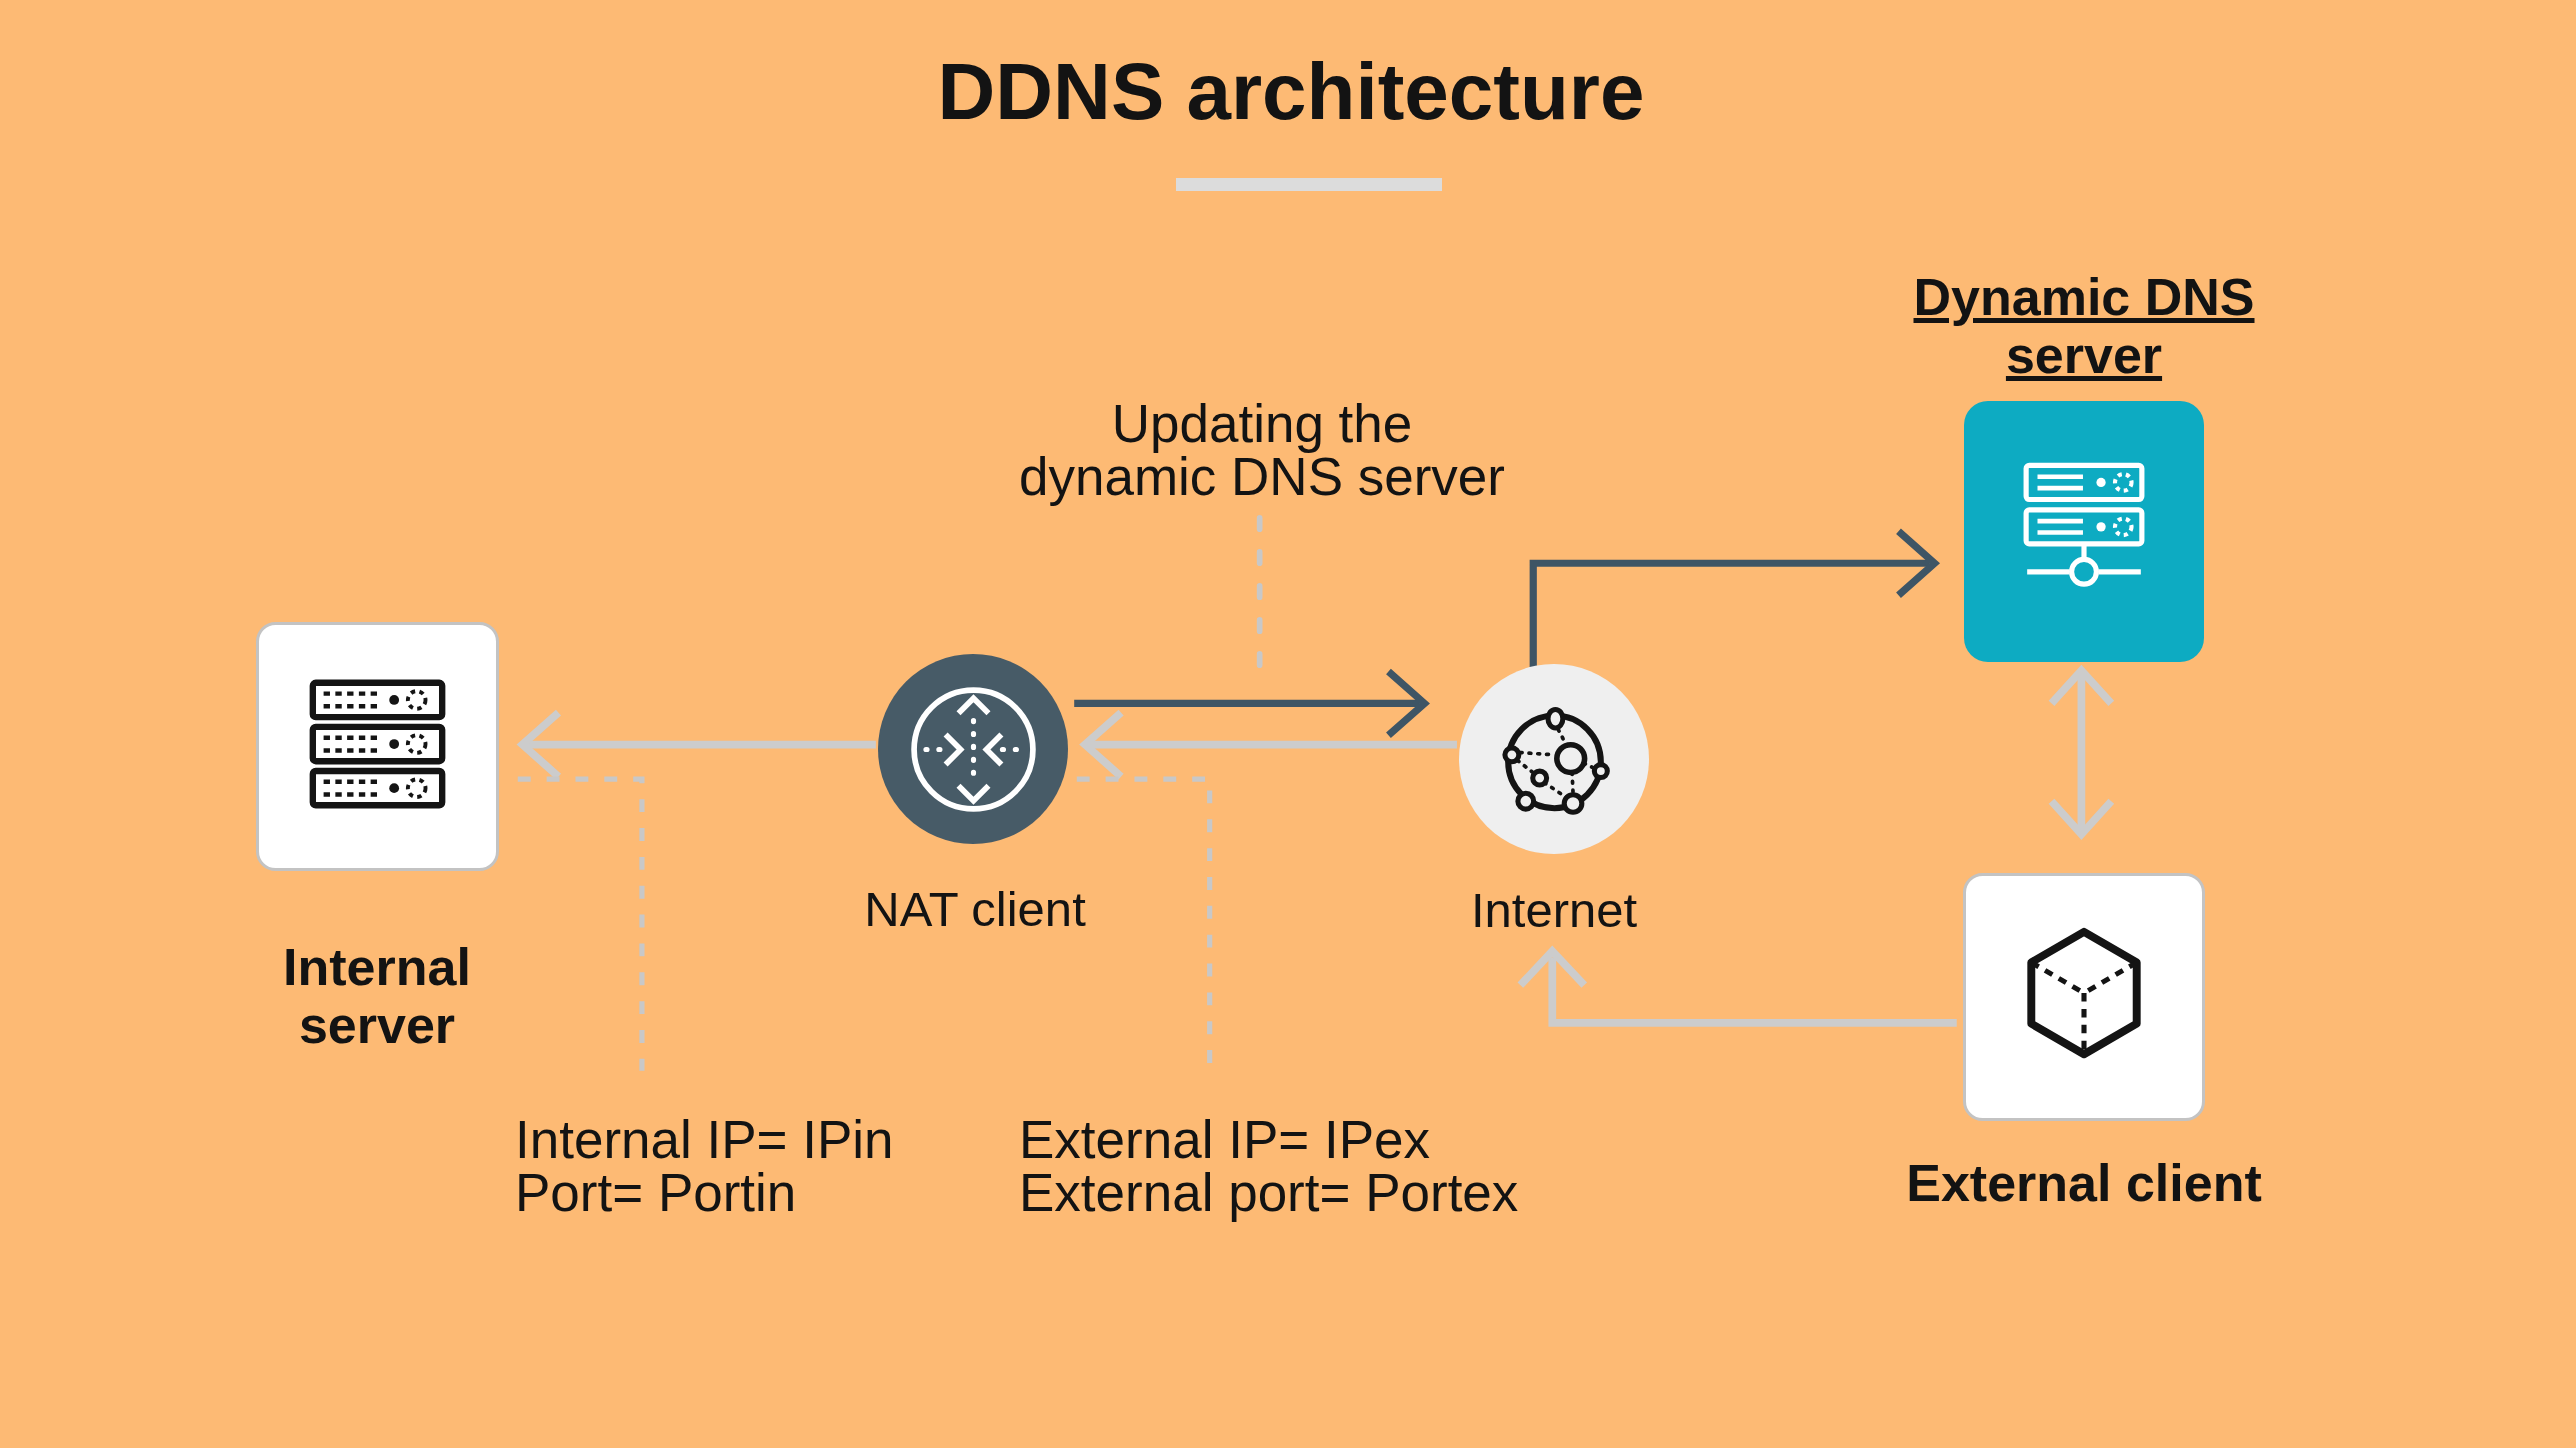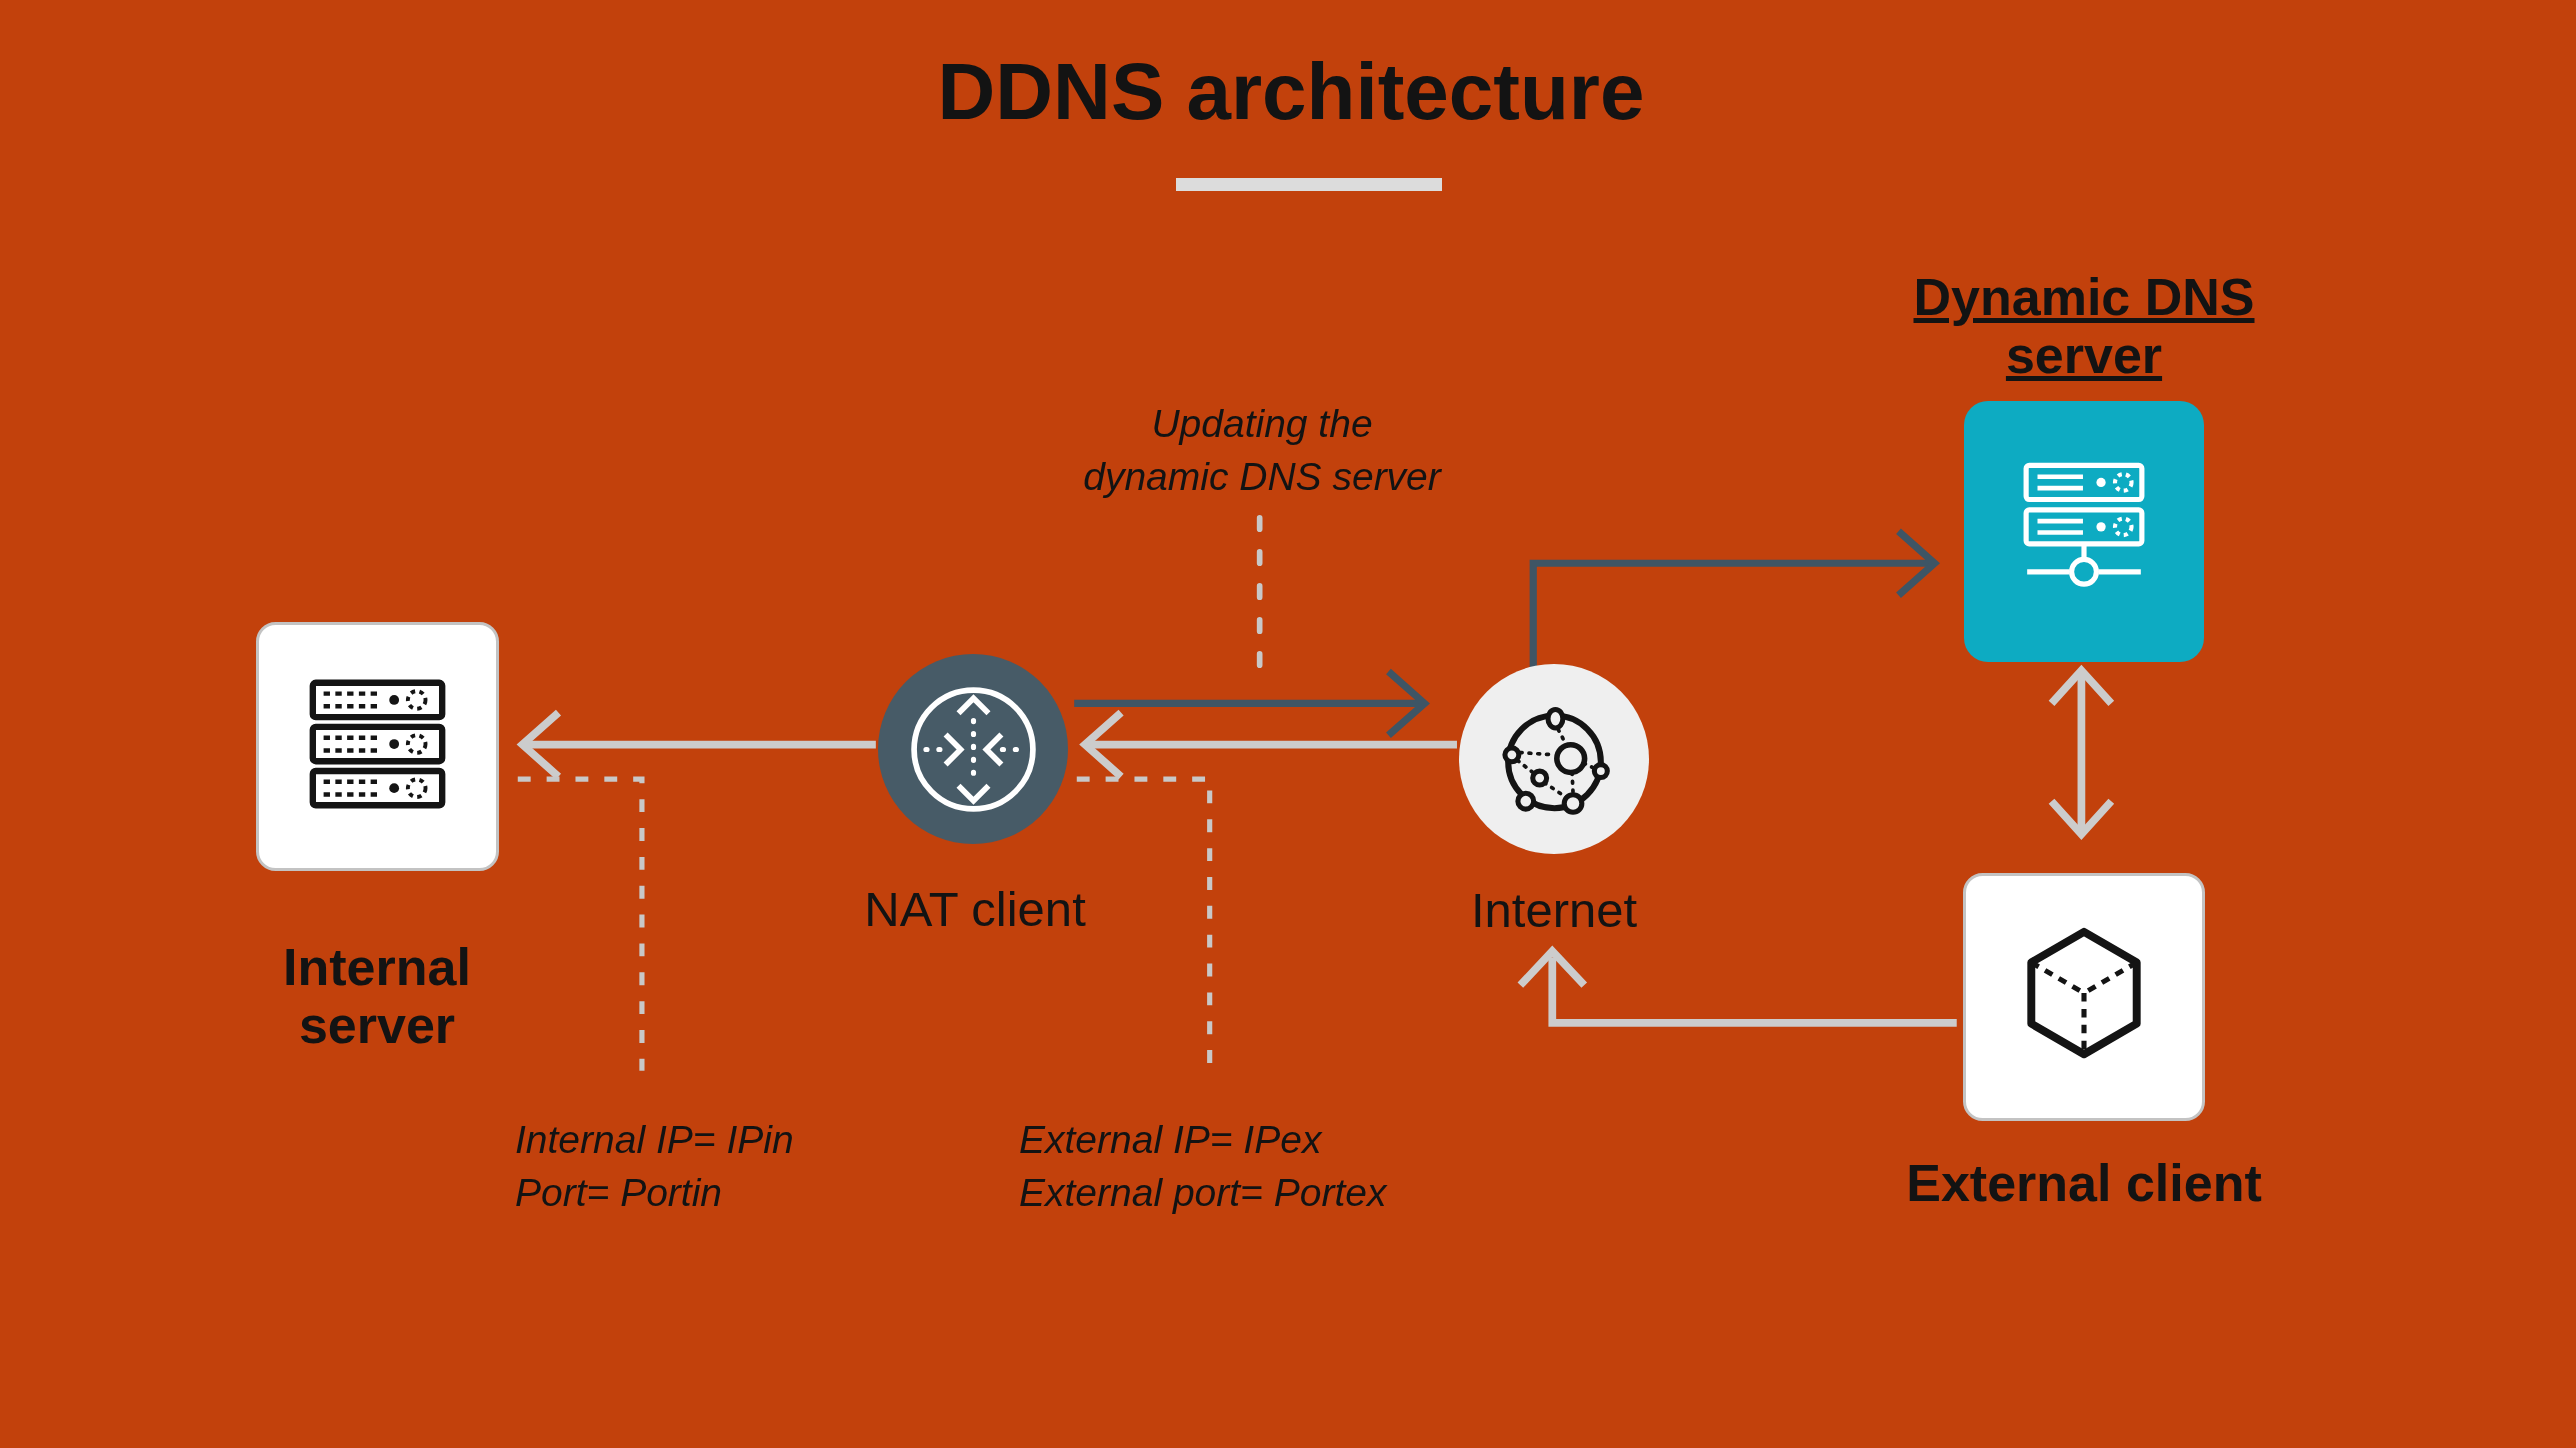--- a/index.html
+++ b/index.html
@@ -7,36 +7,36 @@
     --slate:#475b67;
     --arrow-dark:#3e5565;
     --arrow-gray:#cccccc;
     --box-border:#c3c3c3;
     --internet-fill:#efefef;
     --underline:#dcdcdc;
     --text:#131313;
   }
   html,body{margin:0;padding:0;background:#ffffff;}
   #canvas{
-    position:relative;width:2576px;height:1449px;background:#c2410c;
+    position:relative;width:2576px;height:1449px;background:#fdba74;
     overflow:hidden;font-family:"Liberation Sans",sans-serif;color:var(--text);
   }
   #wires{position:absolute;left:0;top:0;width:2576px;height:1449px;z-index:1;}
   .node{position:absolute;z-index:2;display:flex;align-items:center;justify-content:center;box-sizing:border-box;}
   .rounded-box{border:3.1px solid var(--box-border);border-radius:19.6px;background:#ffffff;}
   .teal-box{background:var(--accent-teal);border-radius:24px;}
   .circle{border-radius:50%;}
   .slate-fill{background:var(--slate);}
   .internet-fill{background:var(--internet-fill);}
   .label{position:absolute;z-index:3;white-space:pre-line;}
   .label.centered{transform:translateX(-50%);text-align:center;}
   .lbl-title{font-weight:bold;font-size:80px;line-height:85px;letter-spacing:0px;}
   .lbl-bold{font-weight:bold;font-size:52px;line-height:58px;}
   .lbl-reg{font-weight:400;font-size:49px;line-height:55px;}
-  .lbl-italic{font-style:italic;font-weight:400;font-size:39px;line-height:53px;}
+  .lbl-italic{font-weight:400;font-size:53px;line-height:53px;}
   .underline-bar{position:absolute;z-index:2;background:var(--underline);}
   
   .w-dark{stroke:var(--arrow-dark);stroke-width:14;fill:none;}
   .w-gray{stroke:var(--arrow-gray);stroke-width:15;fill:none;}
   .w-dotted{stroke:#c8c8c8;stroke-width:11;fill:none;stroke-dasharray:22 44;stroke-linecap:round;}
   .w-dashed{stroke:#c8c8c8;stroke-width:10;fill:none;stroke-dasharray:25 31;}
   
   .icon-white{color:#ffffff;}
   .icon-black{color:#141414;}
   .fill-bg{fill:var(--internet-fill);}

